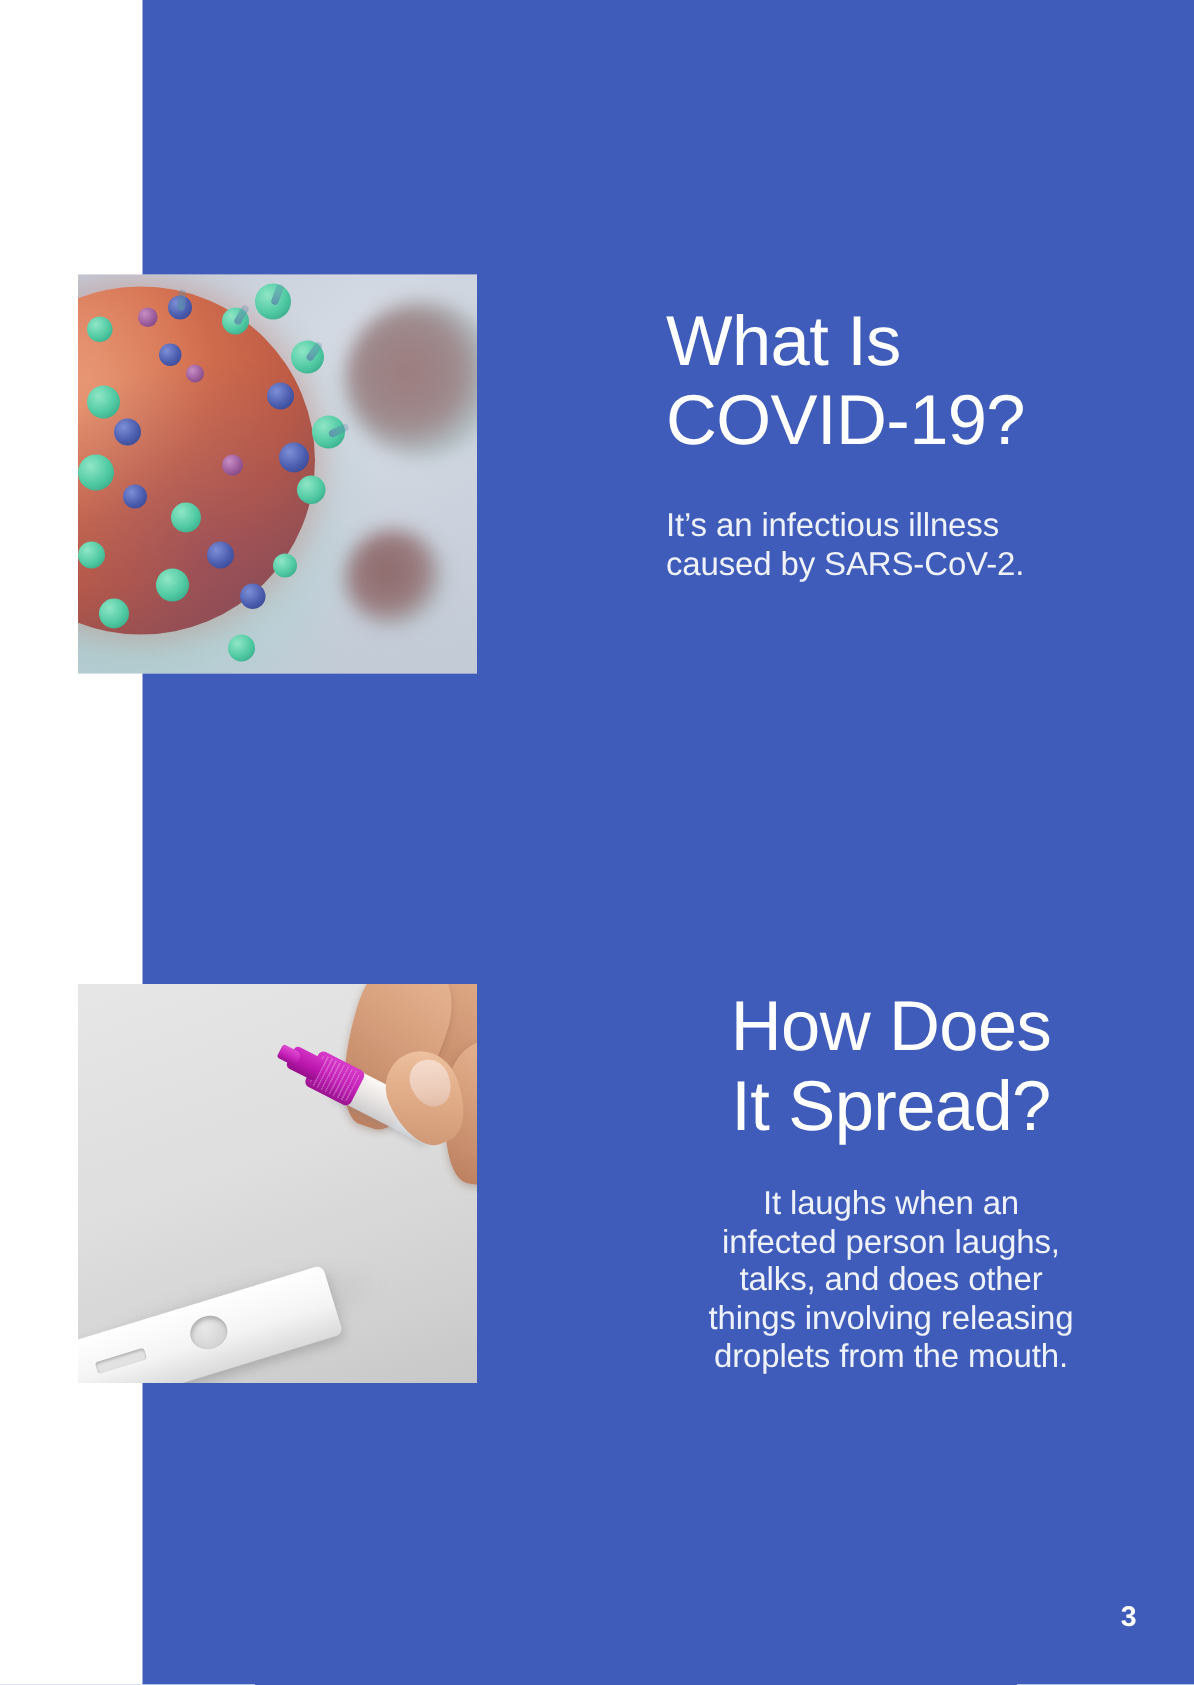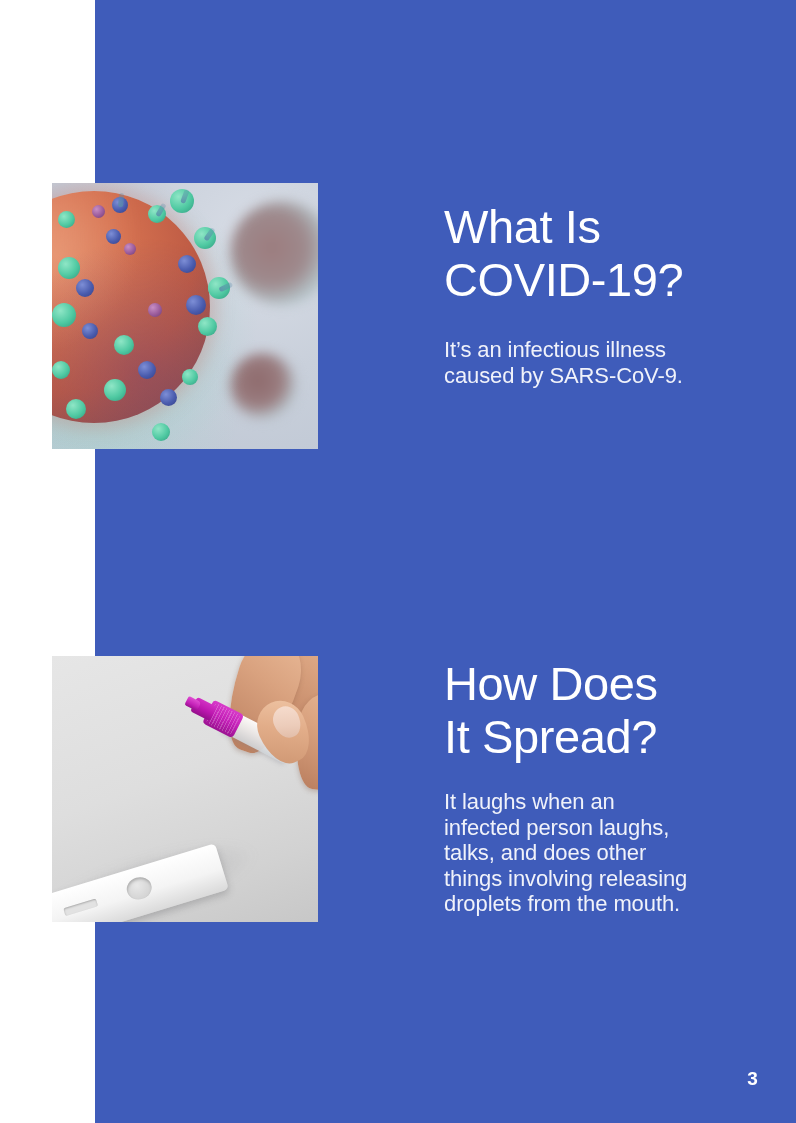--- a/index.html
+++ b/index.html
@@ -242,21 +242,21 @@
   }
 
   
   .block {
     position: absolute;
     left: 400px;
     width: 300px;
     margin-left: 44px;
   }
   .block-1 { top: 200px; }
-  .block-2 { top: 657px; }
+  .block-2 { top: 657px; text-align: center; }
 
   .headline {
     margin: 0;
     color: #ffffff;
     font-size: 47px;
     line-height: 53px;
     font-weight: 400;
     letter-spacing: -0.4px;
     white-space: pre-line;
   }
@@ -332,21 +332,21 @@
     <div class="spike plum" style="left:96px;  top:120px;width:14px; height:14px;"></div>
     <div class="spike plum" style="left:72px;  top:60px; width:12px; height:12px;"></div>
     <div class="spike teal" style="left:100px; top:240px;width:18px; height:18px;"></div>
     <div class="spike teal" style="left:0px;   top:178px;width:18px; height:18px;"></div>
   </div>
 
   <div class="block block-1">
     <h1 class="headline">What Is
 COVID-19?</h1>
     <p class="body-copy">It’s an infectious illness
-caused by SARS-CoV-9.</p>
+caused by SARS-CoV-2.</p>
   </div>
 
   <div class="photo photo-2">
     <div class="test-bg"></div>
     <div class="test-shadow"></div>
 
     <div class="cassette">
       <span class="window"></span>
       <span class="well"></span>
     </div>

